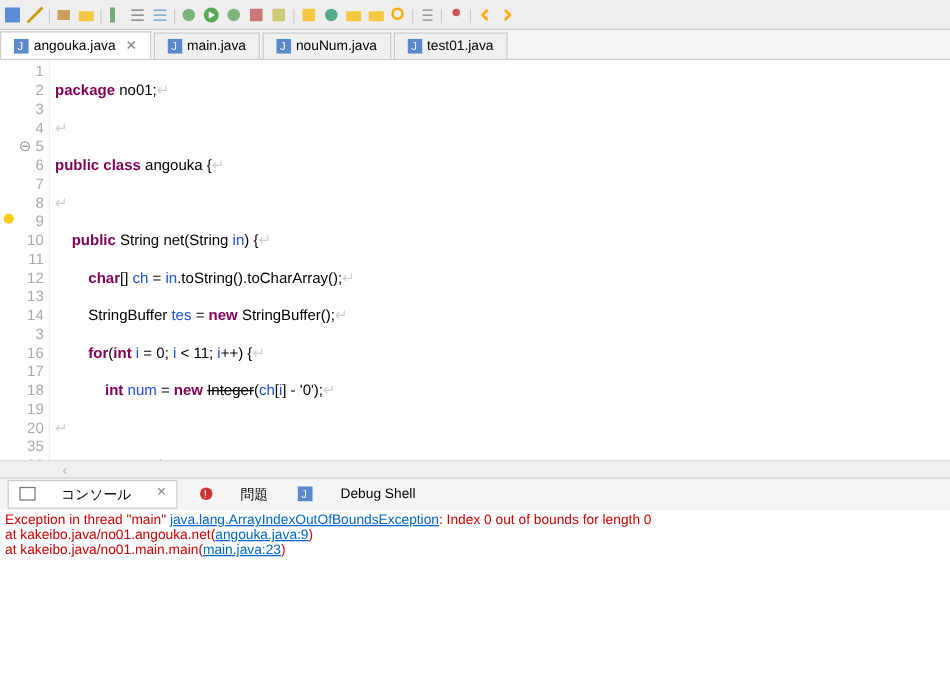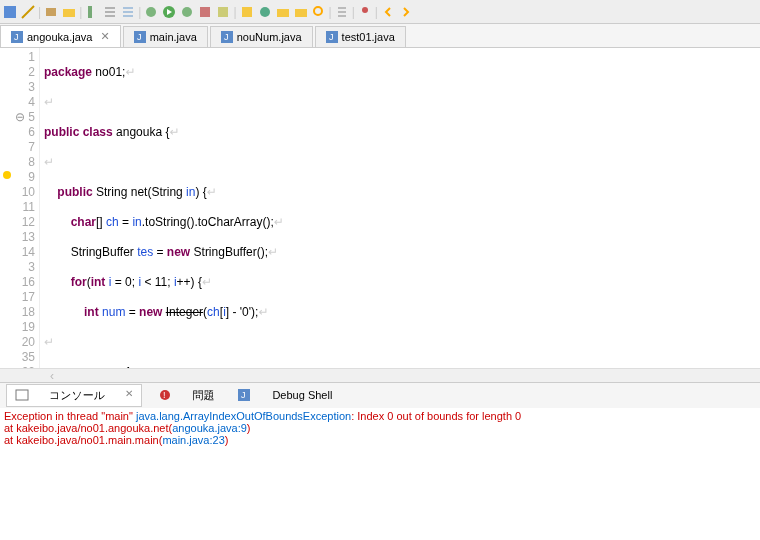--- a/index.html
+++ b/index.html
@@ -20,21 +20,21 @@
 .ws{color:#d0d0d0}
 .marker{position:absolute;left:2px;width:10px;height:10px}
 .fold{color:#999}
 .btm-tabs{height:26px;border-top:1px solid #ccc;background:#f5f5f5;display:flex;align-items:center;padding:2px 6px;gap:8px}
 .btm-tab{padding:3px 8px;display:flex;align-items:flex-start;gap:20px;font-size:11px;cursor:pointer}
 .btm-tab.active{background:#fff;border:1px solid #ccc}
 .btm-x{color:#888;font-size:10px}
 .console{height:146px;overflow:auto;font-family:Consolas,"MS Gothic",monospace;font-size:11px}
 .cons-hdr{padding:2px 4px;color:#555}
 .cons-body{padding:2px 4px;color:#c00}
-.link{color:#0066cc;}
+.link{color:#0066cc;text-decoration:underline}
 .scrollh{height:14px;background:#f0f0f0;border-top:1px solid #ddd}
 </style>
 </head>
 <body>
 
 <div class="toolbar">
 <svg class="tb-ico">
       <rect x="2" y="2" width="12" height="12" fill="#5b8dd6"></rect>
     </svg>
 <svg class="tb-ico">

